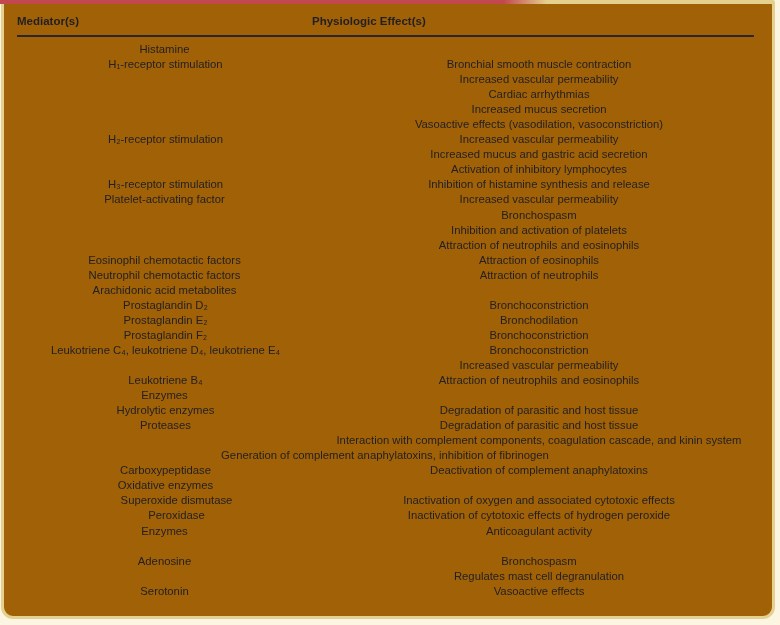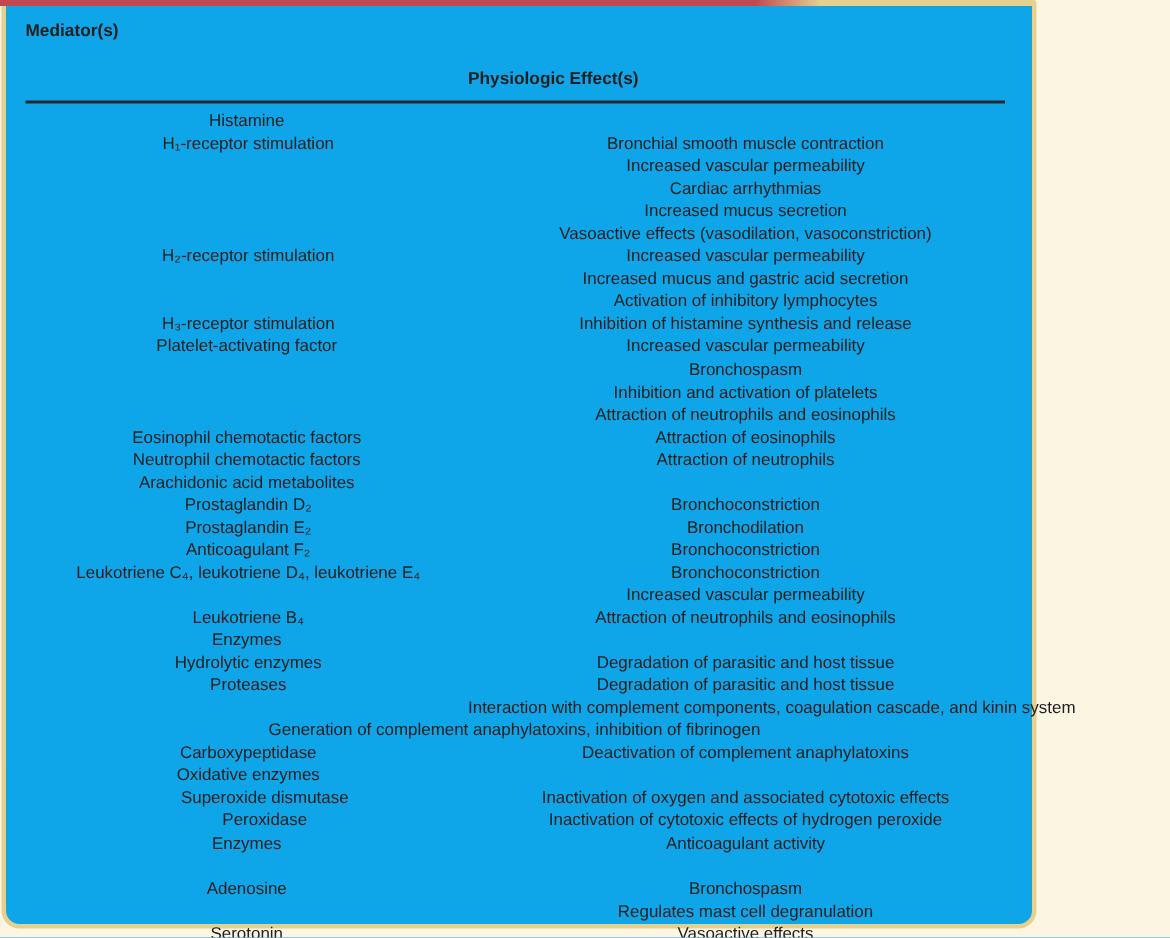--- a/index.html
+++ b/index.html
@@ -7,23 +7,23 @@
     width: 780px; height: 625px;
     position: relative;
     overflow: hidden;
     background: #FCF5E2;
     font-family: "Liberation Sans", "DejaVu Sans", sans-serif;
     color: #242021;
   }
   .card {
     position: absolute;
     left: 1px; top: 0;
-    width: 690px; height: 619px;
+    width: 774px; height: 619px;
     box-sizing: border-box;
-    background: #0ea5e9;
+    background: #a16207;
     border: 3px solid #E5D08F;
     border-top-width: 4px;
     border-radius: 2px 2px 12px 12px;
   }
   .red-bar {
     position: absolute;
     left: 0; top: 0;
     width: 547px; height: 4px;
     background: linear-gradient(to right, #C2474E 0 92%, rgba(194,71,78,0) 100%);
     z-index: 3;
@@ -33,21 +33,21 @@
     padding-top: 11px;
     font-weight: bold;
     font-size: 11.5px;
     line-height: 13px;
   }
   .header-cell-mediator {
     flex: 0 0 308px;
     box-sizing: border-box;
     padding-left: 13px;
   }
-  .header-cell-effect { flex: 1; margin-top: 32px; }
+  .header-cell-effect { flex: 1; }
   .header-rule {
     height: 2px;
     background: #2B2627;
     margin: 7px 18px 0 13px;
   }
   .tbody { padding-top: 5px; text-align: center; }
   .row {
     display: flex;
     font-size: 11.3px;
     line-height: 15.05px;
@@ -143,21 +143,21 @@
       </div>
       <div class="row">
         <div class="cell mediator indent-1">Prostaglandin D₂</div>
         <div class="cell effect">Bronchoconstriction</div>
       </div>
       <div class="row">
         <div class="cell mediator indent-1">Prostaglandin E₂</div>
         <div class="cell effect">Bronchodilation</div>
       </div>
       <div class="row">
-        <div class="cell mediator indent-1">Anticoagulant F₂</div>
+        <div class="cell mediator indent-1">Prostaglandin F₂</div>
         <div class="cell effect">Bronchoconstriction</div>
       </div>
       <div class="row">
         <div class="cell mediator indent-1">Leukotriene C₄, leukotriene D₄, leukotriene E₄</div>
         <div class="cell effect">Bronchoconstriction</div>
       </div>
       <div class="row">
         <div class="cell mediator indent-0"></div>
         <div class="cell effect">Increased vascular permeability</div>
       </div>

